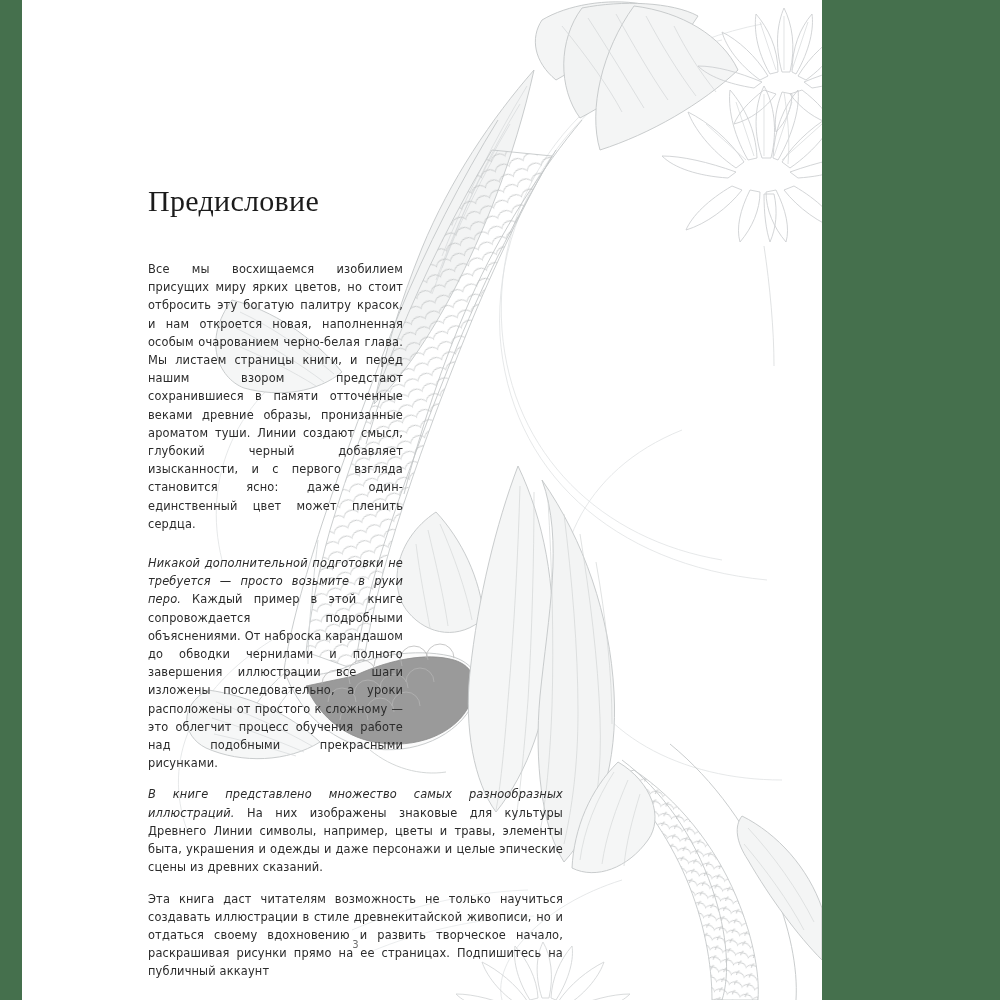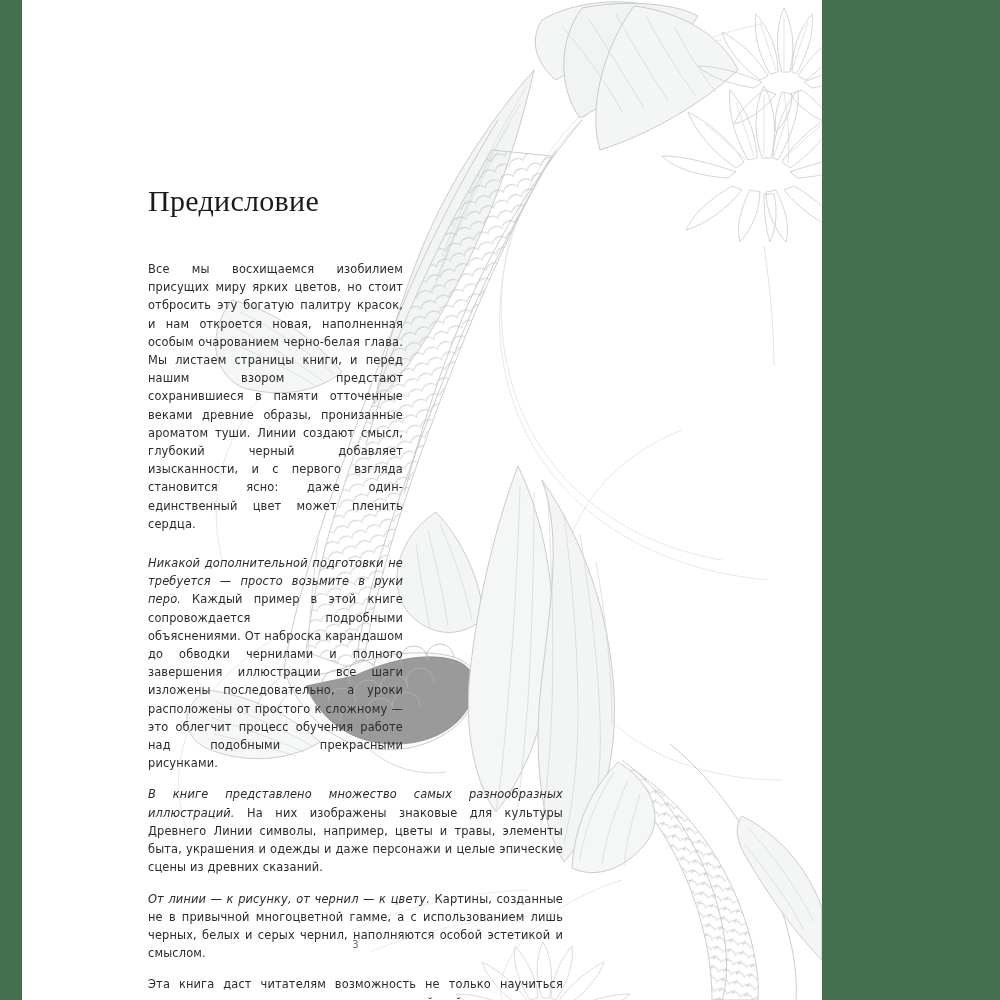--- a/index.html
+++ b/index.html
@@ -343,21 +343,20 @@
     <div class="text-column">
 
       <h1 class="page-title">Предисловие</h1>
 
       <p class="para narrow">Все мы восхищаемся изобилием присущих миру ярких цветов, но стоит отбросить эту богатую палитру красок, и нам откроется новая, наполненная особым очарованием черно-белая глава. Мы листаем страницы книги, и перед нашим взором предстают сохранившиеся в памяти отточенные веками древние образы, пронизанные ароматом туши. Линии создают смысл, глубокий черный добавляет изысканности, и с первого взгляда становится ясно: даже один-единственный цвет может пленить сердца.</p>
 
       <p class="para narrow"><span class="lead-italic">Никакой дополнительной подготовки не требуется — просто возьмите в руки перо.</span><span> Каждый пример в этой книге сопровождается подробными объяснениями. От наброска карандашом до обводки чернилами и полного завершения иллюстрации все шаги изложены последовательно, а уроки расположены от простого к сложному — это облегчит процесс обучения работе над подобными прекрасными рисунками.</span></p>
 
       <p class="para wide"><span class="lead-italic">В книге представлено множество самых разнообразных иллюстраций.</span><span> На них изображены знаковые для культуры Древнего Линии символы, например, цветы и травы, элементы быта, украшения и одежды и даже персонажи и целые эпические сцены из древних сказаний.</span></p>
 
-      <p class="para wide"><span class="lead-italic">От линии — к рисунку, от чернил — к цвету.</span><span> Картины, созданные не в привычной многоцветной гамме, а с использованием лишь черных, белых и серых чернил, наполняются особой эстетикой и смыслом.</span></p>
 
       <p class="para wide"><span>Эта книга даст читателям возможность не только научиться создавать иллюстрации в стиле древнекитайской живописи, но и отдаться своему вдохновению и развить творческое начало, раскрашивая рисунки прямо на ее страницах. Подпишитесь на публичный аккаунт </span></p>
 
     </div>
 
     <div class="folio">3</div>
 
   </div>
 </div>
 

